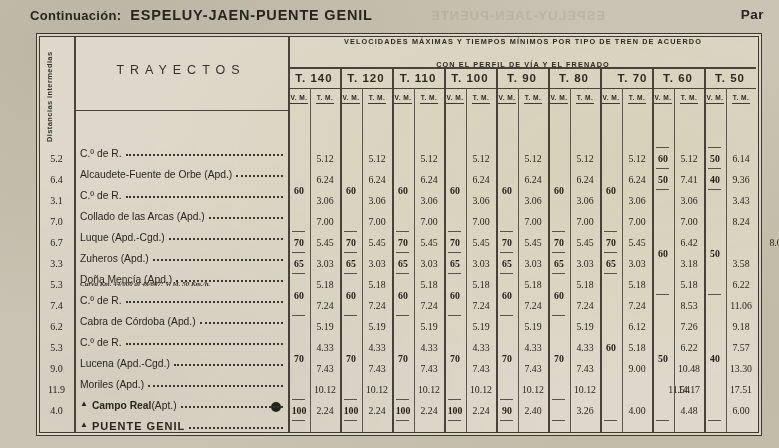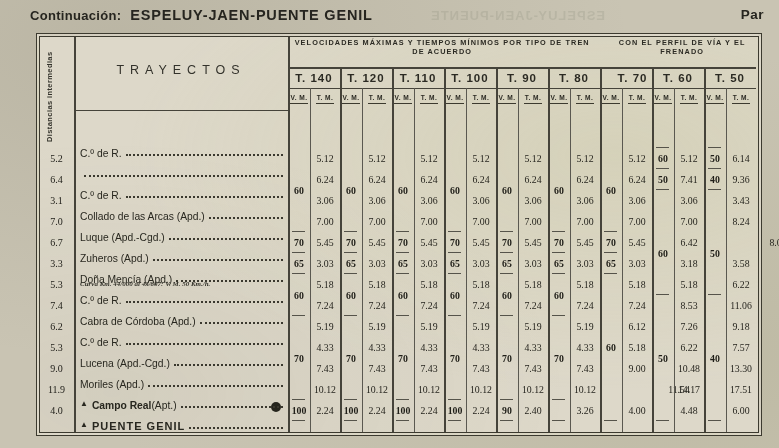--- a/index.html
+++ b/index.html
@@ -31,21 +31,21 @@
       #ddd8c9;
     box-sizing:border-box;
   }
   #inner{position:absolute;left:0;top:0;right:0;bottom:0;}
   .vline{position:absolute;background:#45433a;width:2px;top:0;bottom:0;}
   .vline.thin{width:1px;background:#5a5850;}
   .hline{position:absolute;height:2px;background:#45433a;}
   
   #speed-note{position:absolute;left:250px;top:1px;width:466px;height:29px;
     font-size:7.3px;font-weight:bold;letter-spacing:1.1px;text-align:center;
-    display:flex;flex-direction:row;justify-content:center;gap:14px;color:#2c2b24;}
+    display:flex;flex-direction:column;justify-content:center;gap:14px;color:#2c2b24;}
   #trayectos-head{position:absolute;left:36px;top:26px;width:210px;height:26px;
     text-align:center;font-size:12.5px;letter-spacing:6px;color:#33322b;}
   #dist-head{position:absolute;left:3px;top:8px;width:30px;height:104px;
     writing-mode:vertical-rl;transform:rotate(180deg);
     font-size:7.5px;font-weight:bold;letter-spacing:.4px;line-height:1.9;text-align:center;color:#33322b;}
   .typehead{position:absolute;top:30px;height:22px;line-height:22px;text-align:center;
     font-weight:bold;font-size:11.5px;letter-spacing:1px;color:#2b2a23;}
   .subcell{position:absolute;top:52px;height:20px;display:flex;align-items:center;justify-content:center;}
   .subcell span{font-size:6.6px;font-weight:bold;letter-spacing:.4px;border-bottom:1px solid #3c3a2f;padding:0 1px 2px;color:#2b2a23;}
   
@@ -91,20 +91,21 @@
       <div id="dist-head">Distancias intermedias</div>
 
       <div id="bullet"></div>
 
       <div id="gen">
           <div class="st-row" style="top: 104px;">
             <span class="st-text">C.º de R.</span>
             <span class="leader"></span>
           </div>
           <div class="st-row" style="top: 125px;">
+            <span class="st-text">Alcaudete-Fuente de Orbe (Apd.)</span>
             <span class="leader"></span>
           </div>
           <div class="st-row" style="top: 146px;">
             <span class="st-text">C.º de R.</span>
             <span class="leader"></span>
           </div>
           <div class="st-row" style="top: 167px;">
             <span class="st-text">Collado de las Arcas (Apd.)</span>
             <span class="leader"></span>
           </div>

